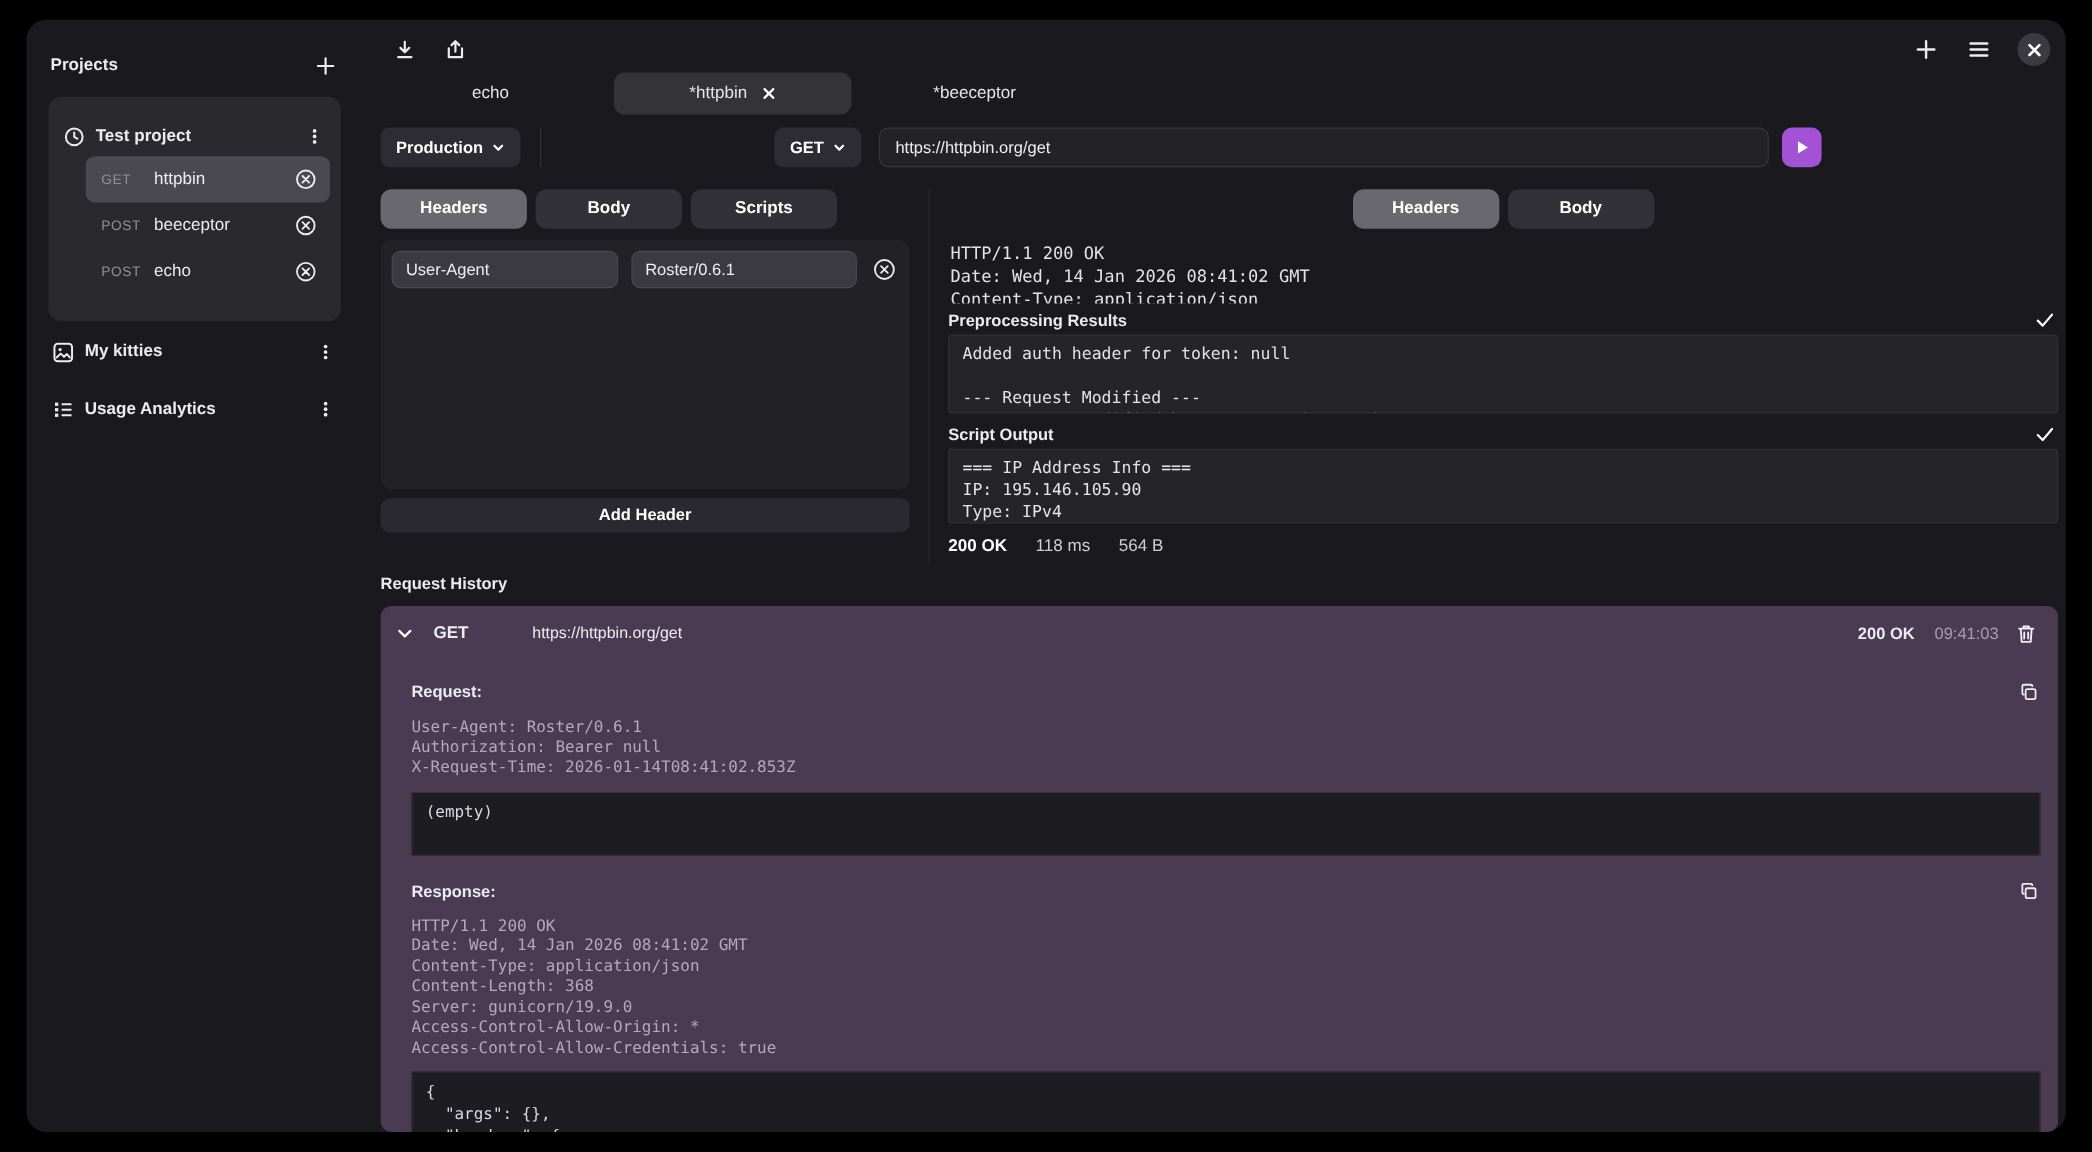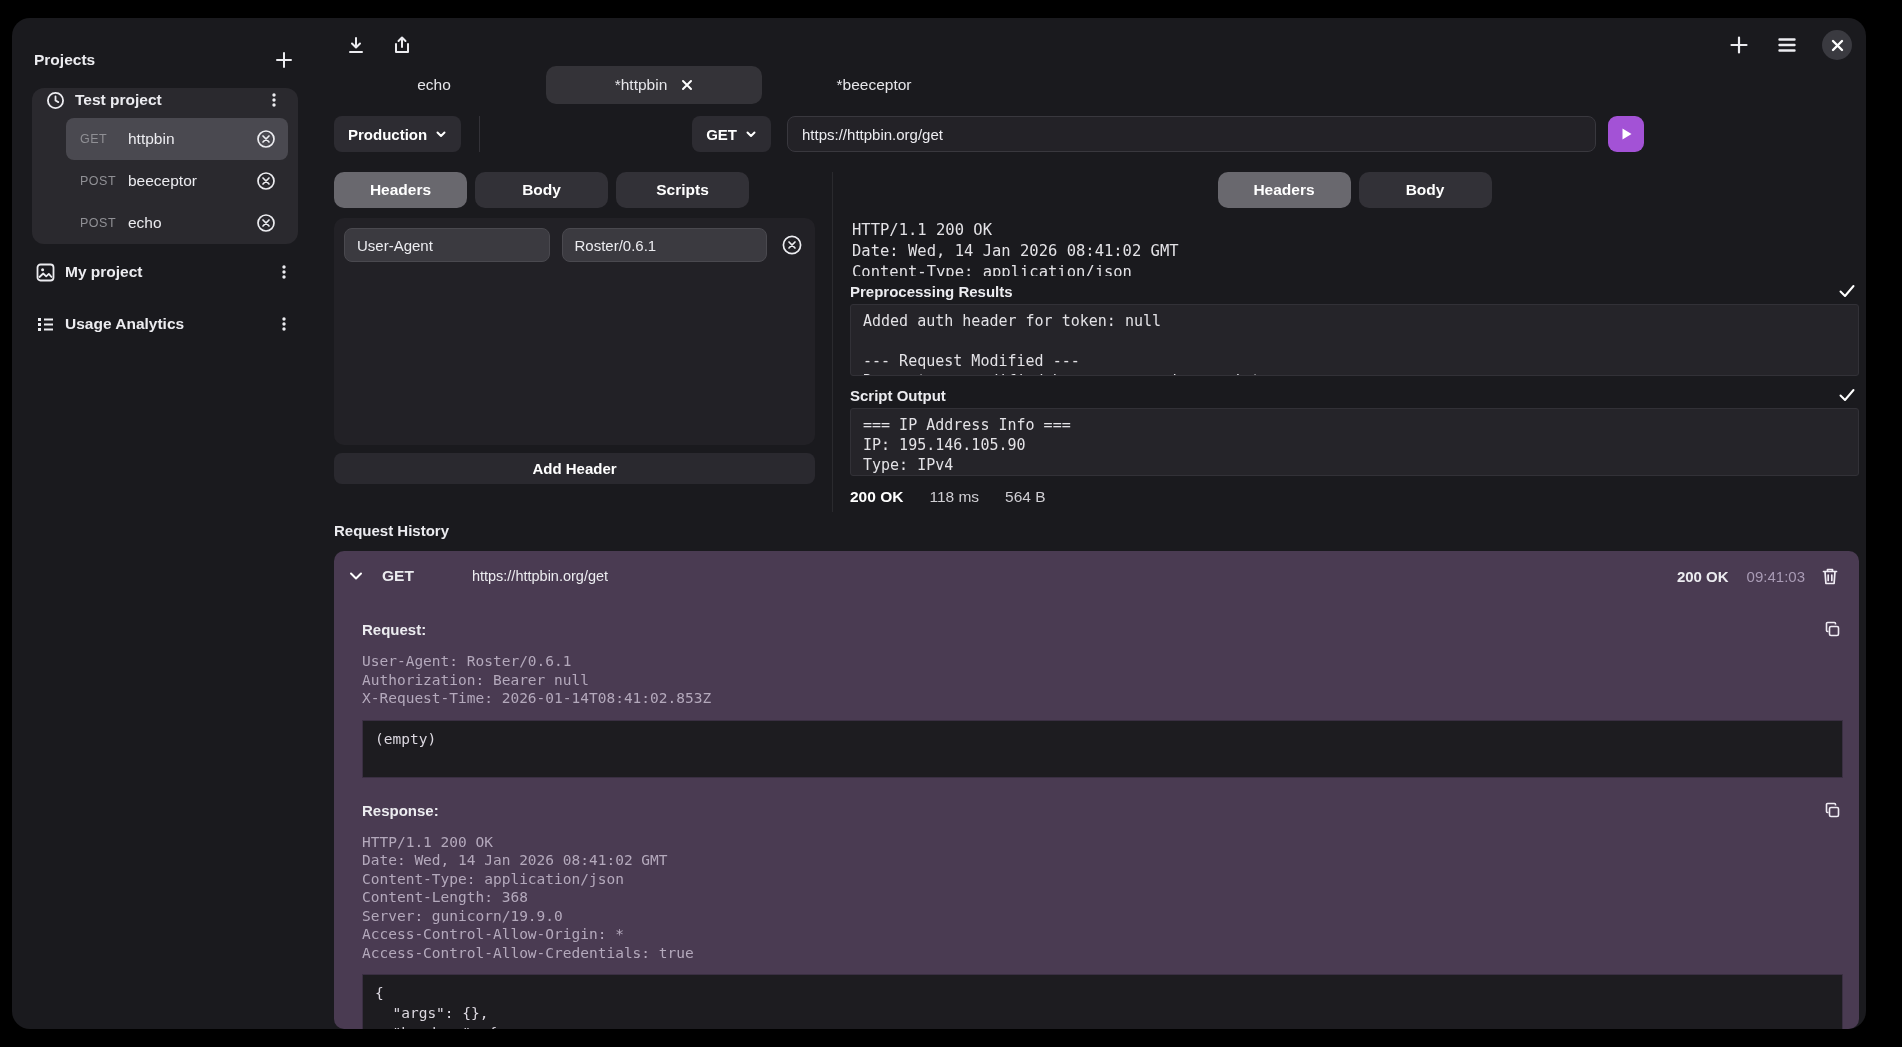--- a/index.html
+++ b/index.html
@@ -1,24 +1,24 @@
 <!DOCTYPE html>
 <html><head>
 <meta charset="utf-8">
 <style>
   * { margin:0; padding:0; box-sizing:border-box; }
   html,body { width:1902px; height:1047px; background:#000; font-family:"Liberation Sans","DejaVu Sans",sans-serif; overflow:hidden; }
-  .window { position:absolute; left:12px; top:18px; width:1854px; height:1011px; background:#1a1a1e; border-radius:18px; overflow:hidden; display:flex; color:#ececf0; }
+  .window { position:absolute; left:24px; top:18px; width:1854px; height:1011px; background:#1a1a1e; border-radius:18px; overflow:hidden; display:flex; color:#ececf0; }
 
   
   .sidebar { width:306px; flex:0 0 306px; padding:30px 20px 0 20px; }
   .sb-head { display:flex; align-items:center; justify-content:space-between; padding:0 2px; }
   .sb-title { font-size:15.5px; font-weight:bold; }
   .icon-btn { background:none; border:none; color:#ececf0; display:flex; align-items:center; justify-content:center; cursor:pointer; padding:2px; }
-  .project-card { margin-top:16px; background:#2a292e; border-radius:12px; padding:0 10px; }
+  .project-card { margin-top:16px; background:#2a292e; border-radius:12px; padding:24px 10px; }
   .project-head { display:flex; align-items:center; gap:10px; padding:2px 4px 8px 4px; }
   .project-name { font-size:15.5px; font-weight:bold; flex:1; }
   .req-item { display:flex; align-items:center; height:42px; margin-left:24px; padding:0 10px 0 14px; border-radius:8px; }
   .req-item.selected { background:#4a4950; }
   .req-method { width:48px; font-size:12.5px; color:#909095; letter-spacing:.5px; }
   .req-name { flex:1; font-size:15.5px; }
   .sb-row { display:flex; align-items:center; gap:10px; height:48px; padding:0 4px; margin-top:4px; }
   .sb-row .label { flex:1; font-size:15.5px; font-weight:bold; }
 
   
@@ -160,21 +160,21 @@
     </div>
 
     <div class="sb-row">
       <span>
         <svg width="19" height="19" viewBox="0 0 19 19">
             <rect x="1.5" y="1.5" width="16" height="16" rx="3" stroke="#ececf0" stroke-width="1.8" fill="none"></rect>
             <circle cx="6.6" cy="6.8" r="1.5" fill="#ececf0"></circle>
             <path d="M3 14.5l4.2-4 3 2.8 2.6-2.4 3.2 3.6" stroke="#ececf0" stroke-width="1.8" fill="none" stroke-linejoin="round"></path>
           </svg>
       </span>
-      <span class="label">My project</span>
+      <span class="label">My kitties</span>
       <button class="icon-btn" aria-label="menu">
         <span>
           <svg width="16" height="16" viewBox="0 0 16 16">
               <circle cx="8" cy="3" r="1.7" fill="#ececf0"></circle>
               <circle cx="8" cy="8" r="1.7" fill="#ececf0"></circle>
               <circle cx="8" cy="13" r="1.7" fill="#ececf0"></circle>
             </svg>
         </span>
       </button>
     </div>

